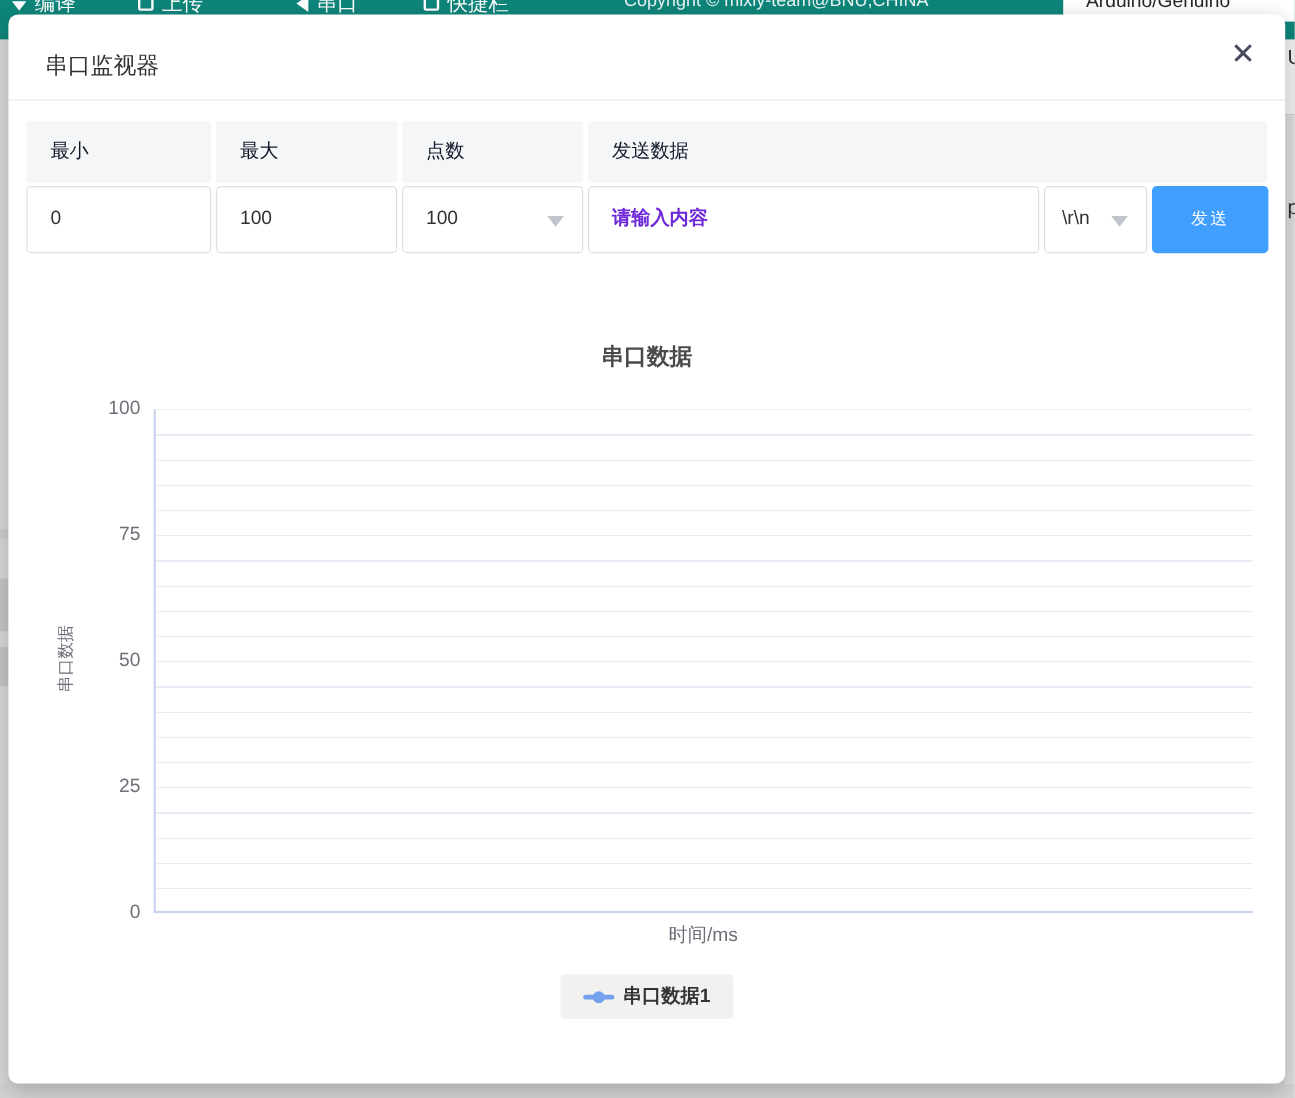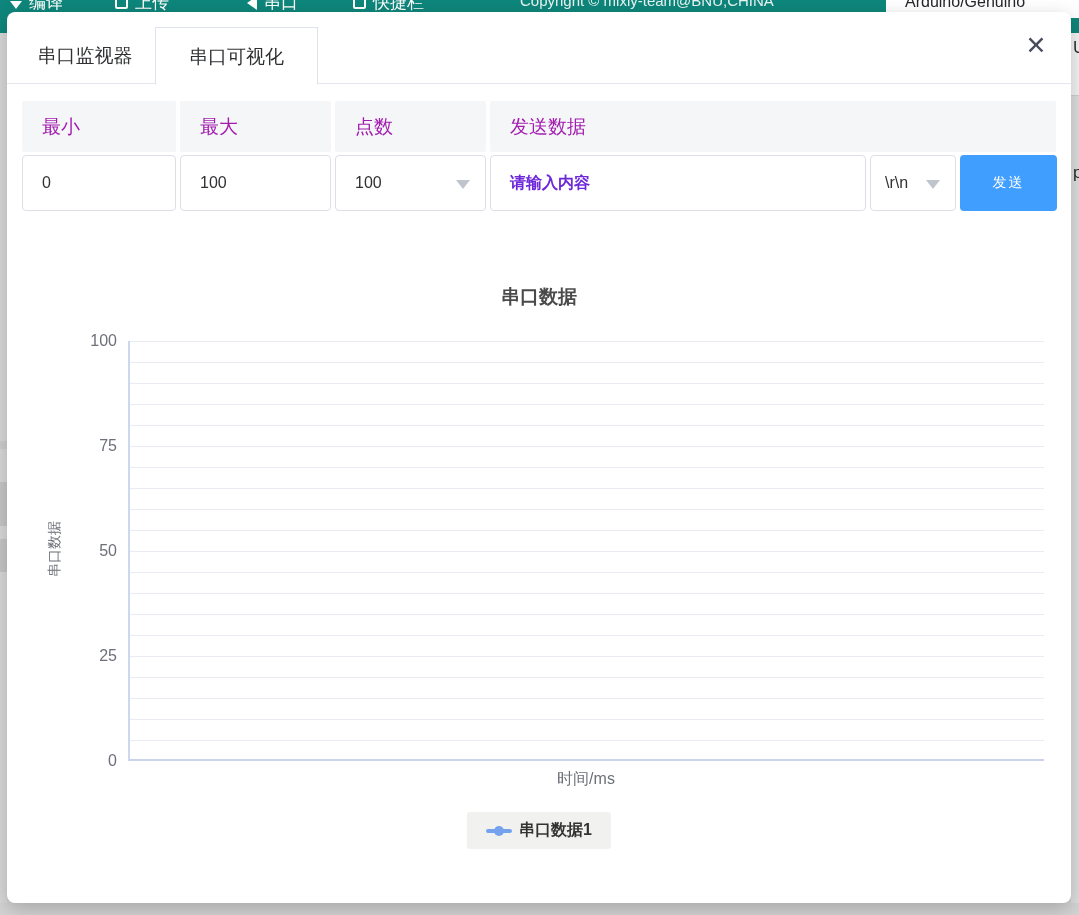--- a/index.html
+++ b/index.html
@@ -28,21 +28,21 @@
   .dialog { position:absolute; left:7px; top:12px; width:1064px; height:891px; background:#fff; border-radius:8px; box-shadow:0 6px 20px rgba(0,0,0,.22); z-index:3; }
 
   
   .tabbar { position:absolute; left:0; top:15px; width:1064px; height:57px; border-bottom:1px solid #e4e7ed; }
   .tab { position:absolute; top:0; height:57px; line-height:57px; font-size:19px; color:#303133; text-align:center; cursor:pointer; }
   .tab-inactive { left:15px; width:126px; }
   .tab-active { left:148px; width:163px; background:#fff; border:1px solid #dfe4ec; border-bottom:1px solid #fff; height:58px; }
   .close-btn { position:absolute; left:1012px; top:16px; width:34px; height:34px; text-align:center; line-height:34px; font-size:25px; color:#494c5d; cursor:pointer; }
 
   
-  .hcell { position:absolute; top:89px; height:51px; line-height:51px; background:#f5f6f7; border-radius:2px; font-size:19px; color:#a21caf; padding-left:20px; }
+  .hcell { position:absolute; top:89px; height:51px; line-height:51px; background:#f5f6f7; border-radius:2px; font-size:16px; color:#0f172a; padding-left:20px; }
   .icell { position:absolute; top:143px; height:56px; background:#fff; border:1px solid #dcdfe6; border-radius:4px; font-size:16px; color:#303133; line-height:54px; padding-left:19px; }
   .placeholder { color:#6d28d9;font-weight:bold; }
   .sel-arrow { position:absolute; right:15px; top:24px; width:0; height:0; border-left:7px solid transparent; border-right:7px solid transparent; border-top:9px solid #c0c4cc; }
   .send-btn { position:absolute; left:953px; top:143px; width:97px; height:56px; background:var(--primary,#409EFF); border:none; border-radius:4px; color:#fff; font-size:14px; letter-spacing:2px; cursor:pointer; font-family:inherit; }
 
   
   .chart-title { position:absolute; left:0; top:272px; width:1064px; text-align:center; font-size:19px; font-weight:bold; color:#4a4a4a; }
   .plot { position:absolute; left:121px; top:329px; width:916px; height:420px;
           border-left:2px solid #cdd7ee; border-bottom:2px solid #c9d4ec;
           background:repeating-linear-gradient(to bottom, #e9ecf4 0 1px, transparent 1px 21px); }
@@ -94,23 +94,20 @@
   </div>
   <span class="edge-letter" style="left:1073px;top:38px;">U</span>
   <span class="edge-letter" style="left:1073px;top:163px;">p</span>
 
   <div class="dialog">
 
     <div class="tabbar">
       <div class="tab tab-inactive">
         <span>串口监视器</span>
       </div>
-      <div class="tab tab-active">
-        <span>串口可视化</span>
-      </div>
     </div>
     <div class="close-btn">✕</div>
 
     <div class="hcell" style="left:15px;width:154px;">最小</div>
     <div class="hcell" style="left:173px;width:151px;">最大</div>
     <div class="hcell" style="left:328px;width:151px;">点数</div>
     <div class="hcell" style="left:483px;width:566px;">发送数据</div>
 
     <div class="icell" style="left:15px;width:154px;">
       <span>0</span>

